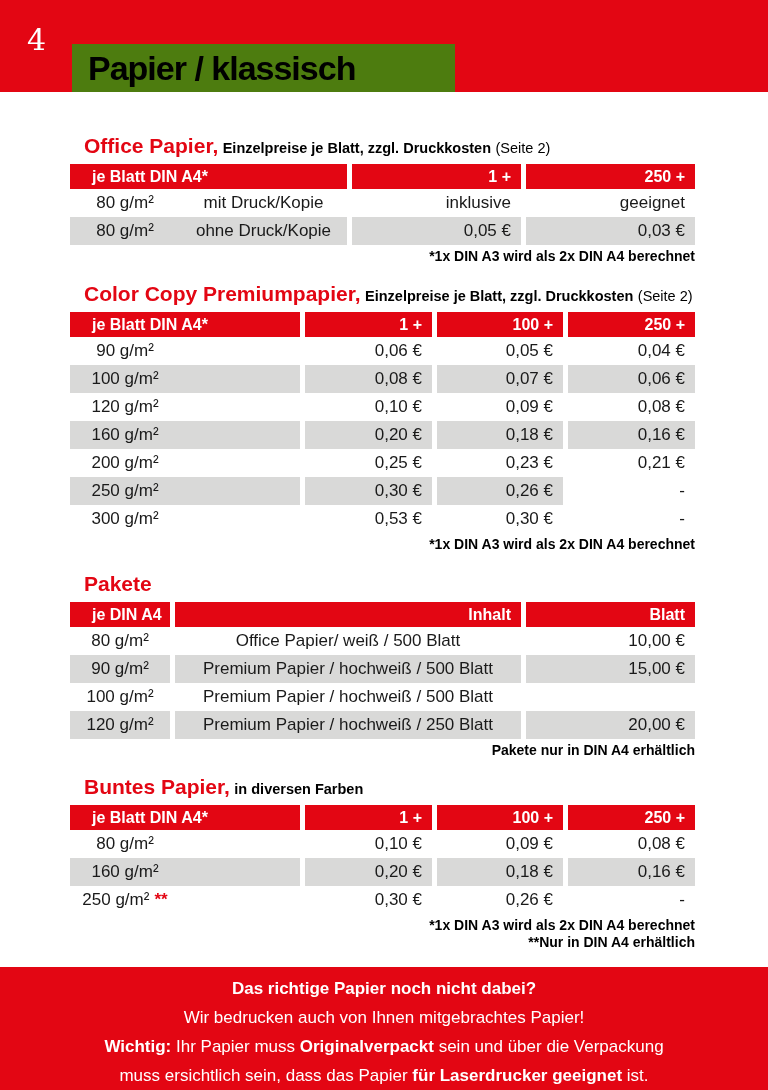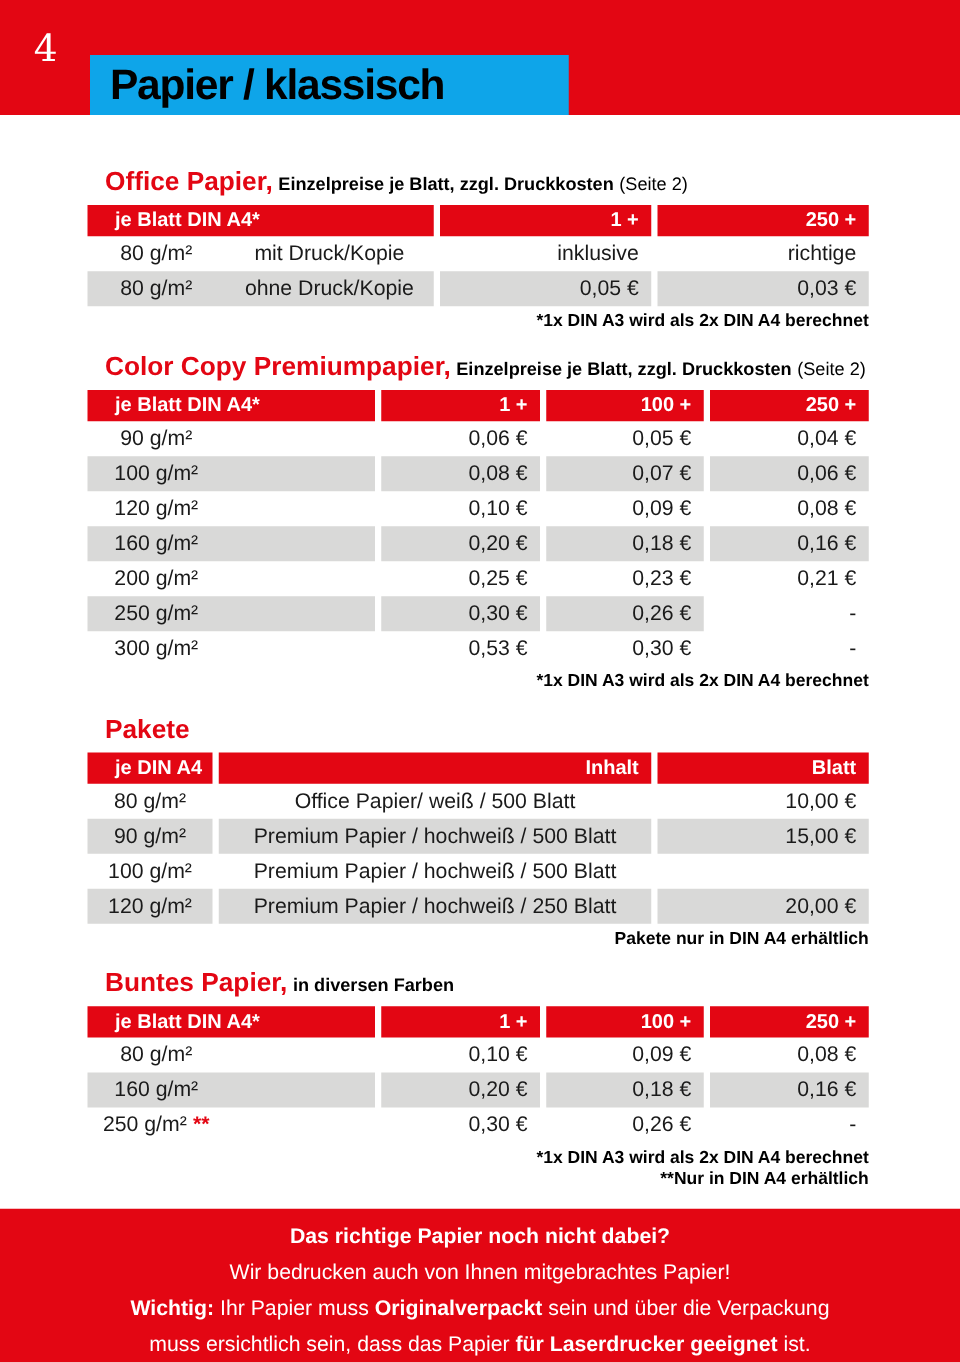--- a/index.html
+++ b/index.html
@@ -19,21 +19,21 @@
   }
   
   .page-header{position:relative;height:92px;background:var(--red);}
   .page-num{
     position:absolute;left:27px;top:22px;
     font-family:"DejaVu Serif", serif;
     font-size:30px;color:#ffffff;font-weight:normal;
   }
   .title-box{
     position:absolute;left:72px;top:44px;width:383px;height:48px;
-    background:#0ea5e9;display:flex;align-items:center;
+    background:#4d7c0f;display:flex;align-items:center;
   }
   .title-box .ttl{
     font-size:34px;font-weight:bold;color:#000;
     padding-left:16px;letter-spacing:-1px;white-space:nowrap;
   }
   
   .content{width:625px;margin-left:70px;}
   .sec-head{
     line-height:24px;padding-left:14px;white-space:nowrap;
   }
@@ -101,21 +101,21 @@
       <div class="cell al">je Blatt DIN A4*</div>
       <div class="cell ar">1 +</div>
       <div class="cell ar">250 +</div>
     </div>
     <div class="row cols3a brow">
       <div class="cell w-flex">
         <span class="w82">80 g/m²</span>
         <span class="dsc">mit Druck/Kopie</span>
       </div>
       <div class="cell ar">inklusive</div>
-      <div class="cell ar">richtige</div>
+      <div class="cell ar">geeignet</div>
     </div>
     <div class="row cols3a brow gray">
       <div class="cell w-flex">
         <span class="w82">80 g/m²</span>
         <span class="dsc">ohne Druck/Kopie</span>
       </div>
       <div class="cell ar">0,05 €</div>
       <div class="cell ar">0,03 €</div>
     </div>
   </div>

